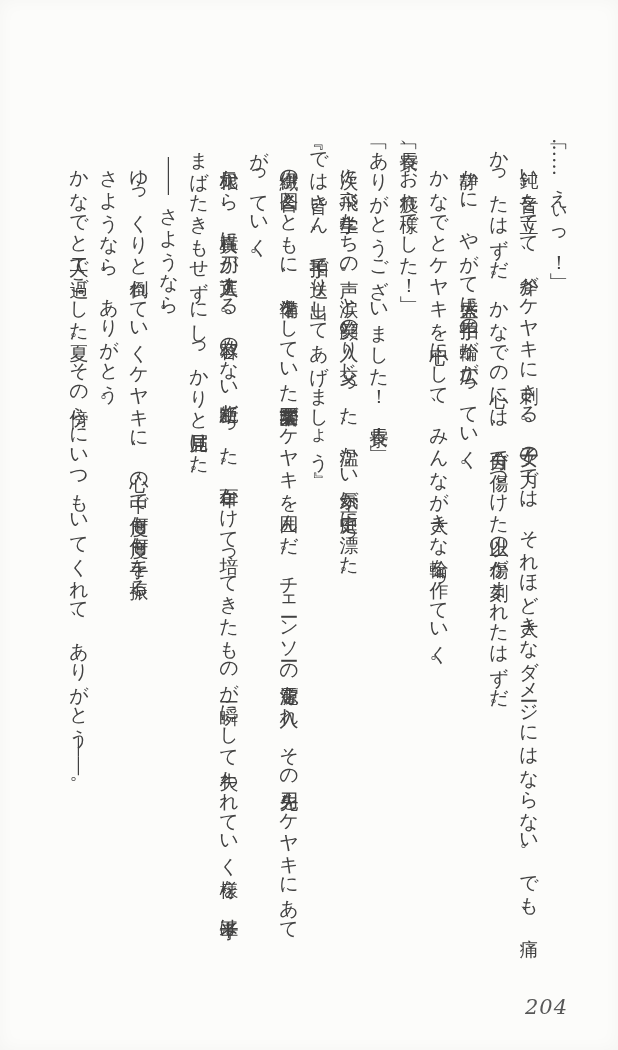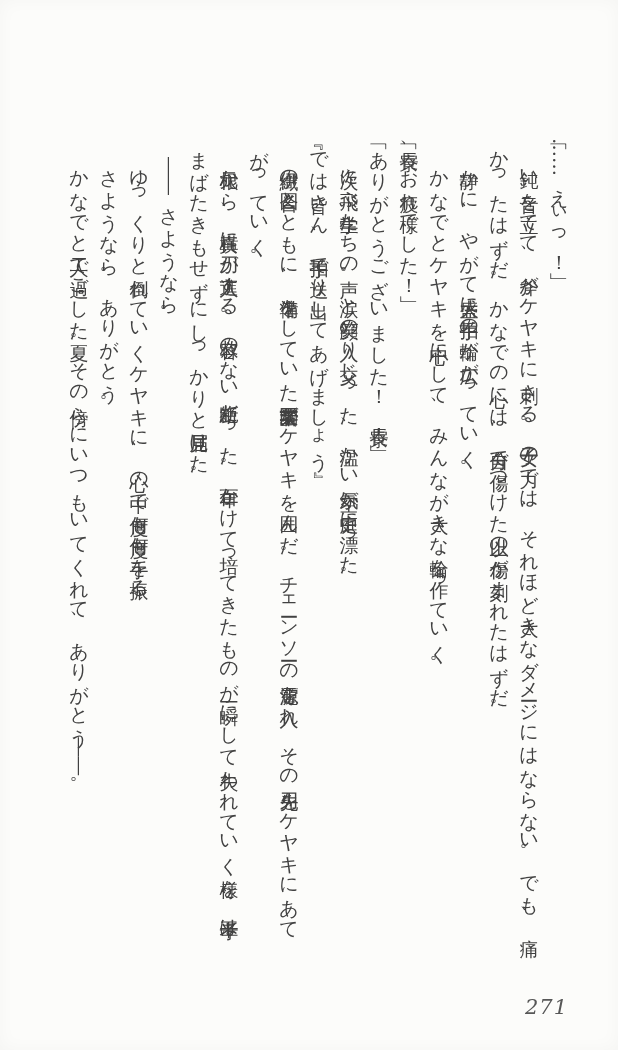--- a/index.html
+++ b/index.html
@@ -64,15 +64,15 @@
     <p>　次々に飛ぶ学生たちの声。涙と笑顔の入り交じった、温かい空気が中庭に漂った。</p>
     <p>『では皆さん、拍手で送り出してあげましょう』</p>
     <p>　伊織の合図とともに、準備をしていた園芸業者がケヤキを囲んだ。チェーンソーの電源を入れ、その刃先をケヤキにあてがっていく。</p>
     <p>　根元から、真横に刃が進入する。容赦のない断絶だった。百年かけて培ってきたものが一瞬にして失われていく様を、孝平はまばたきもせずにしっかりと見届けた。</p>
     <p>　――さようなら。</p>
     <p>　ゆっくりと倒れていくケヤキに、心の中で何度も何度も手を振る。</p>
     <p>　さようなら。ありがとう。</p>
     <p>　かなでと二人で過ごした夏。その傍らにいつもいてくれて、ありがとう――。</p>
   </main>
 
-  <div class="page-number">271</div>
+  <div class="page-number">204</div>
 
 </div>
 
 </body></html>

